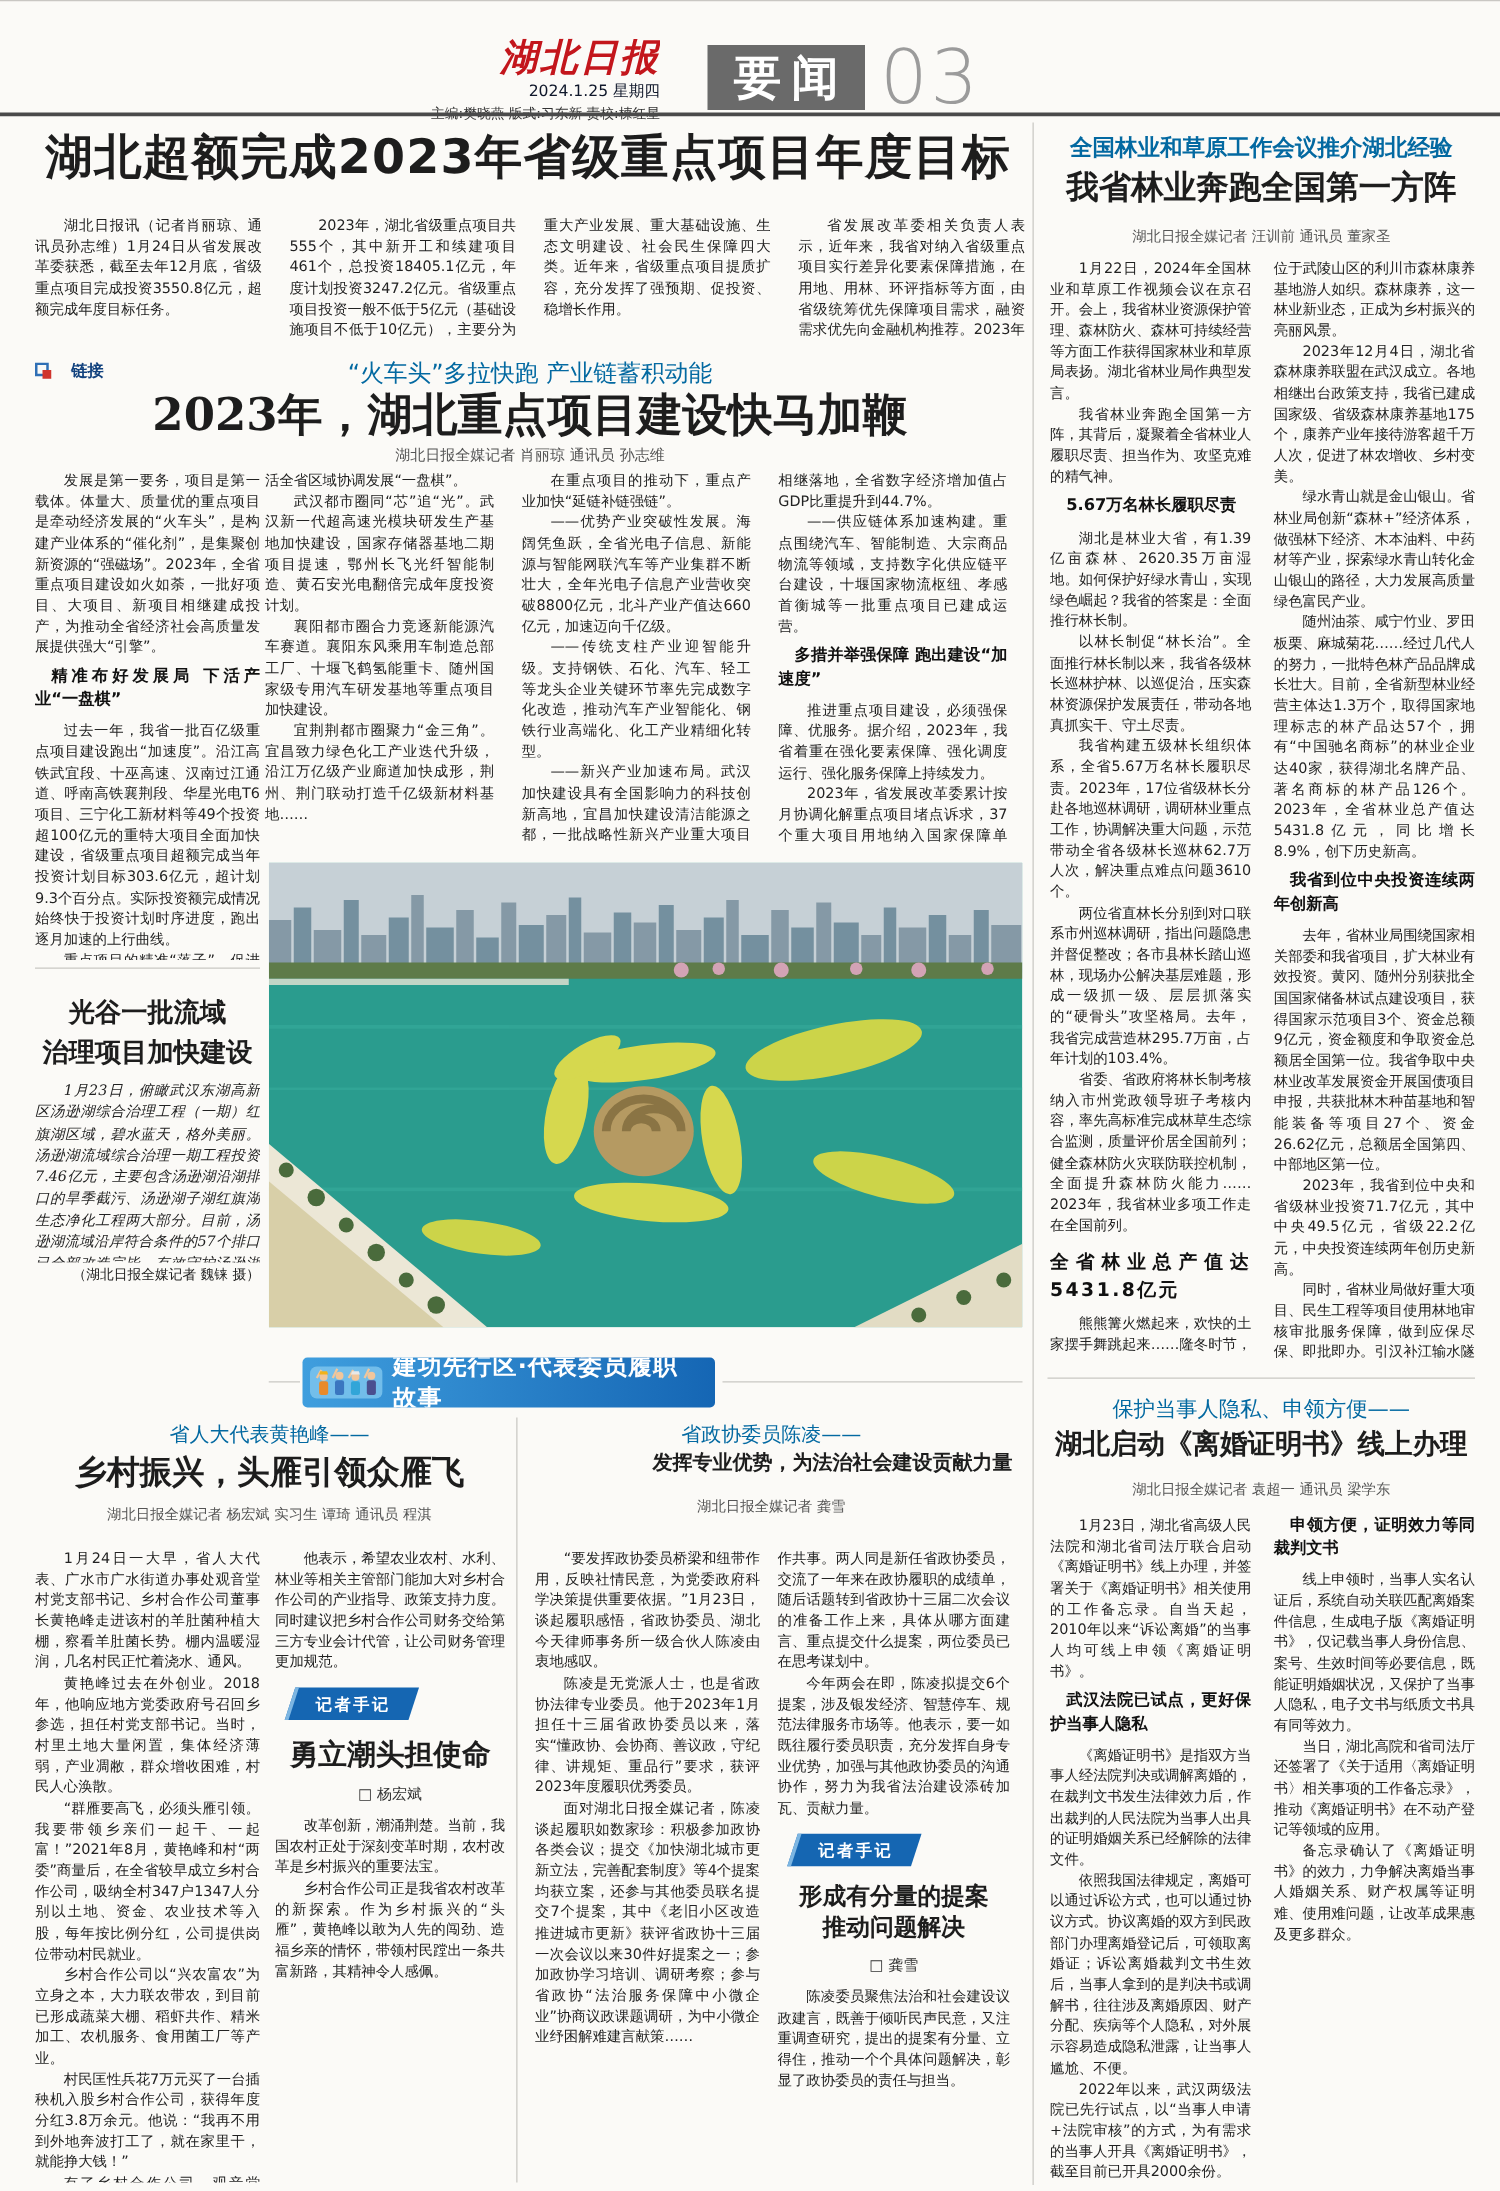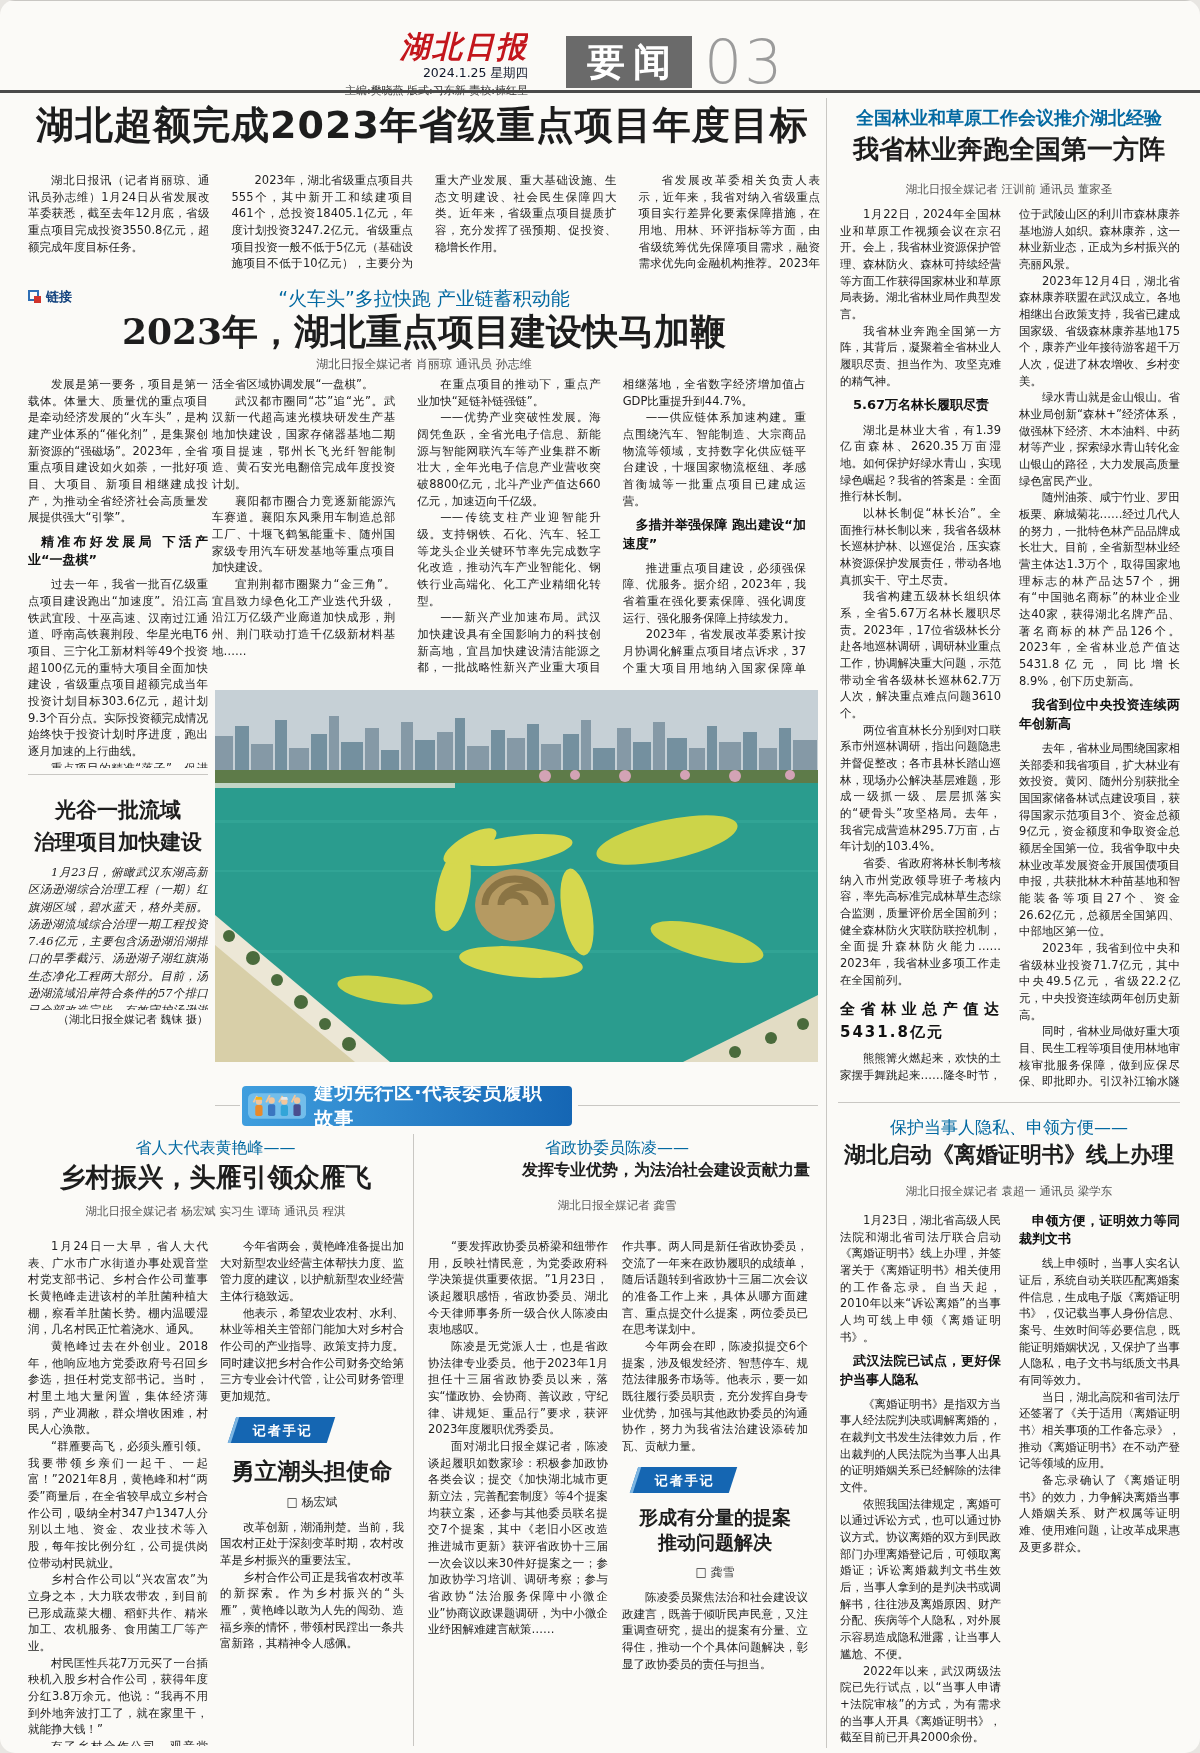--- a/index.html
+++ b/index.html
@@ -1,17 +1,17 @@
 <!DOCTYPE html>
 <html><head>
 <meta charset="utf-8">
 <style>
   html,body{margin:0;padding:0;background:#e8e6e2;}
   .page{position:relative;width:1200px;height:1753px;margin:0 auto;background:#fbfaf7;
-        font-family:"DejaVu Sans",sans-serif;color:#1d1d1d;overflow:hidden;border-radius:15px;}
+        font-family:"DejaVu Sans",sans-serif;color:#1d1d1d;overflow:hidden;}
   .abs{position:absolute;overflow:hidden;}
   .rule{position:absolute;background:#c9c7c3;}
   .serifhead{font-family:"DejaVu Serif",serif;font-weight:900;}
   .center{text-align:center;}
   
   .mast-logo{font-family:"DejaVu Serif",serif;font-style:italic;font-weight:900;
              font-size:30px;color:#c3161c;letter-spacing:2px;line-height:1.05;}
   .mast-date{font-size:12.5px;color:#0f172a;margin-top:2px;}
   .mast-staff{font-size:11px;color:#333;margin-top:1px;}
   .badge{display:flex;align-items:center;justify-content:center;background:#6a6a6a;
@@ -25,21 +25,21 @@
   .col h3{margin:10px 0 7px;font-size:15px;font-weight:700;letter-spacing:2px;text-indent:0;line-height:1.5;color:#111;}
   .kicker{color:#0369a1;}
   .byline{color:#555;}
   
   .cap-title{font-family:"DejaVu Serif",serif;font-weight:900;font-size:21px;line-height:1.5;}
   .cap-text{font-family:"DejaVu Serif",serif;font-style:italic;font-size:11.5px;line-height:1.5;
             text-align:justify;color:#222;}
   .cap-text p{margin:0;text-indent:2em;}
   .cap-credit{font-size:11px;color:#222;font-family:"DejaVu Serif",serif;}
   
-  .linktag{display:flex;align-items:center;gap:4px;font-weight:700;font-size:13px;color:#12427e;}
+  .linktag{display:flex;align-items:center;gap:15px;font-weight:700;font-size:13px;color:#12427e;}
   
   .banner{display:flex;align-items:center;background:linear-gradient(90deg,#3f9ede,#1566b4);
           border-radius:4px;color:#fff;font-weight:700;font-size:19px;letter-spacing:1px;
           padding:0 14px 0 6px;box-sizing:border-box;}
   
   .note-box{margin:12px 2px 8px;}
   .ribbon{display:inline-block;background:#1566b2;transform:skewX(-18deg);
           padding:3px 18px;margin-left:10px;border-left:3px solid #7db6e2;}
   .ribbon span{display:inline-block;transform:skewX(18deg);color:#fff;font-size:13px;font-weight:700;letter-spacing:2px;}
   .note-title{font-family:"DejaVu Serif",serif;font-weight:900;font-size:23px;text-align:center;margin-top:12px;line-height:1.35;}
@@ -242,21 +242,20 @@
   <div class="abs col" style="left:28px;top:1238px;width:180px;height:508px;">
       <p>1月24日一大早，省人大代表、广水市广水街道办事处观音堂村党支部书记、乡村合作公司董事长黄艳峰走进该村的羊肚菌种植大棚，察看羊肚菌长势。棚内温暖湿润，几名村民正忙着浇水、通风。</p>
       <p>黄艳峰过去在外创业。2018年，他响应地方党委政府号召回乡参选，担任村党支部书记。当时，村里土地大量闲置，集体经济薄弱，产业凋敝，群众增收困难，村民人心涣散。</p>
       <p>“群雁要高飞，必须头雁引领。我要带领乡亲们一起干、一起富！”2021年8月，黄艳峰和村“两委”商量后，在全省较早成立乡村合作公司，吸纳全村347户1347人分别以土地、资金、农业技术等入股，每年按比例分红，公司提供岗位带动村民就业。</p>
       <p>乡村合作公司以“兴农富农”为立身之本，大力联农带农，到目前已形成蔬菜大棚、稻虾共作、精米加工、农机服务、食用菌工厂等产业。</p>
       <p>村民匡性兵花7万元买了一台插秧机入股乡村合作公司，获得年度分红3.8万余元。他说：“我再不用到外地奔波打工了，就在家里干，就能挣大钱！”</p>
       <p>有了乡村合作公司，观音堂村“不差钱”了。2023年，公司经营性收入达7324万元，利润173万元，带动村民就业超过1000余人次。</p>
     </div>
   <div class="abs" style="left:220px;top:1238px;width:184px;height:508px;">
     <div class="col">
-        <p>今年省两会，黄艳峰准备提出加大对新型农业经营主体帮扶力度、监管力度的建议，以护航新型农业经营主体行稳致远。</p>
         <p>他表示，希望农业农村、水利、林业等相关主管部门能加大对乡村合作公司的产业指导、政策支持力度。同时建议把乡村合作公司财务交给第三方专业会计代管，让公司财务管理更加规范。</p>
       </div>
     <div class="note-box">
       <div class="ribbon"><span>记者手记</span></div>
       <div class="note-title">勇立潮头担使命</div>
       <div class="note-author">□ 杨宏斌</div>
     </div>
     <div class="col">
         <p>改革创新，潮涌荆楚。当前，我国农村正处于深刻变革时期，农村改革是乡村振兴的重要法宝。</p>
         <p>乡村合作公司正是我省农村改革的新探索。作为乡村振兴的“头雁”，黄艳峰以敢为人先的闯劲、造福乡亲的情怀，带领村民蹚出一条共富新路，其精神令人感佩。</p>

